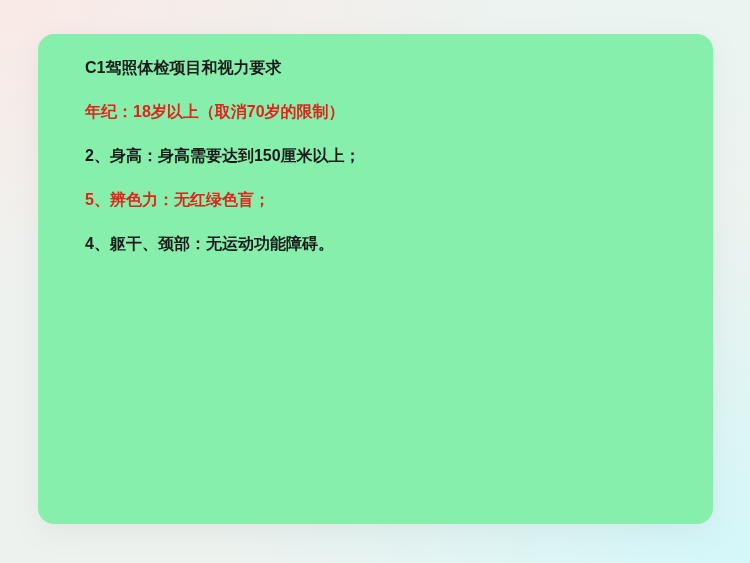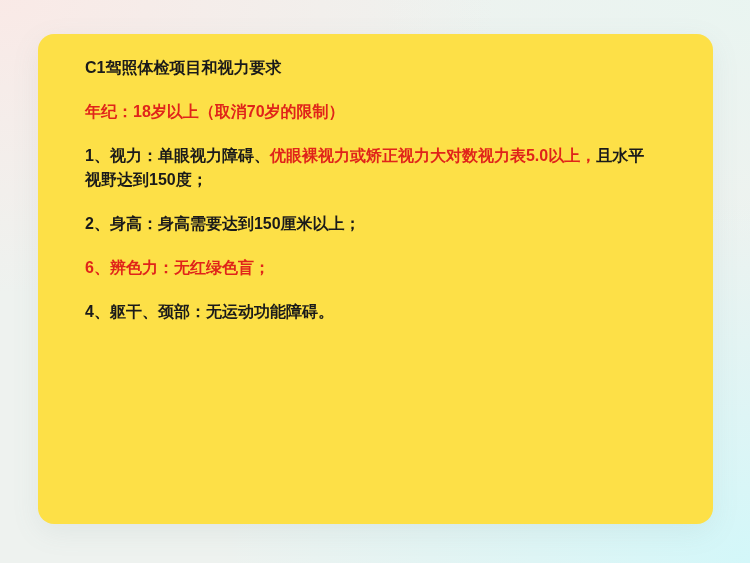--- a/index.html
+++ b/index.html
@@ -18,21 +18,21 @@
       radial-gradient(95% 80% at 100% 0%, rgba(233, 245, 241, 0.9) 0%, rgba(233, 245, 241, 0) 55%),
       #eef2ef;
   }
   .card {
     position: absolute;
     left: 38px;
     top: 34px;
     width: 675px;
     height: 490px;
     box-sizing: border-box;
-    background: #fde047;
+    background: #86efac;
     border-radius: 16px;
     padding: 22px 46px 20px 47px;
     box-shadow: 0 8px 28px rgba(110, 140, 140, 0.10);
   }
   .para {
     margin: 20px 16px 0 0;
     font-size: 16px;
     line-height: 24px;
     font-weight: 600;
     color: #1a1a1a;
@@ -43,19 +43,18 @@
   }
 </style>
 </head>
 <body>
 
 <div class="page">
   <div class="card">
     <p class="para title">C1驾照体检项目和视力要求</p>
     <p class="para" style="color: rgb(224, 36, 26);">年纪：18岁以上（取消70岁的限制）</p>
     <div>
-        <p class="para"><span style="color: rgb(26, 26, 26);">1、视力：单眼视力障碍、</span><span style="color: rgb(224, 36, 26);">优眼裸视力或矫正视力大对数视力表5.0以上，</span><span style="color: rgb(26, 26, 26);">且水平视野达到150度；</span></p>
         <p class="para"><span style="color: rgb(26, 26, 26); text-align: center;">2、身高：身高需要达到150厘米以上；</span></p>
-        <p class="para"><span style="color: rgb(224, 36, 26);">6、辨色力：无红绿色盲；</span></p>
+        <p class="para"><span style="color: rgb(224, 36, 26);">5、辨色力：无红绿色盲；</span></p>
         <p class="para"><span style="color: rgb(26, 26, 26);">4、躯干、颈部：无运动功能障碍。</span></p>
       </div>
   </div>
 </div>
 
 </body></html>

